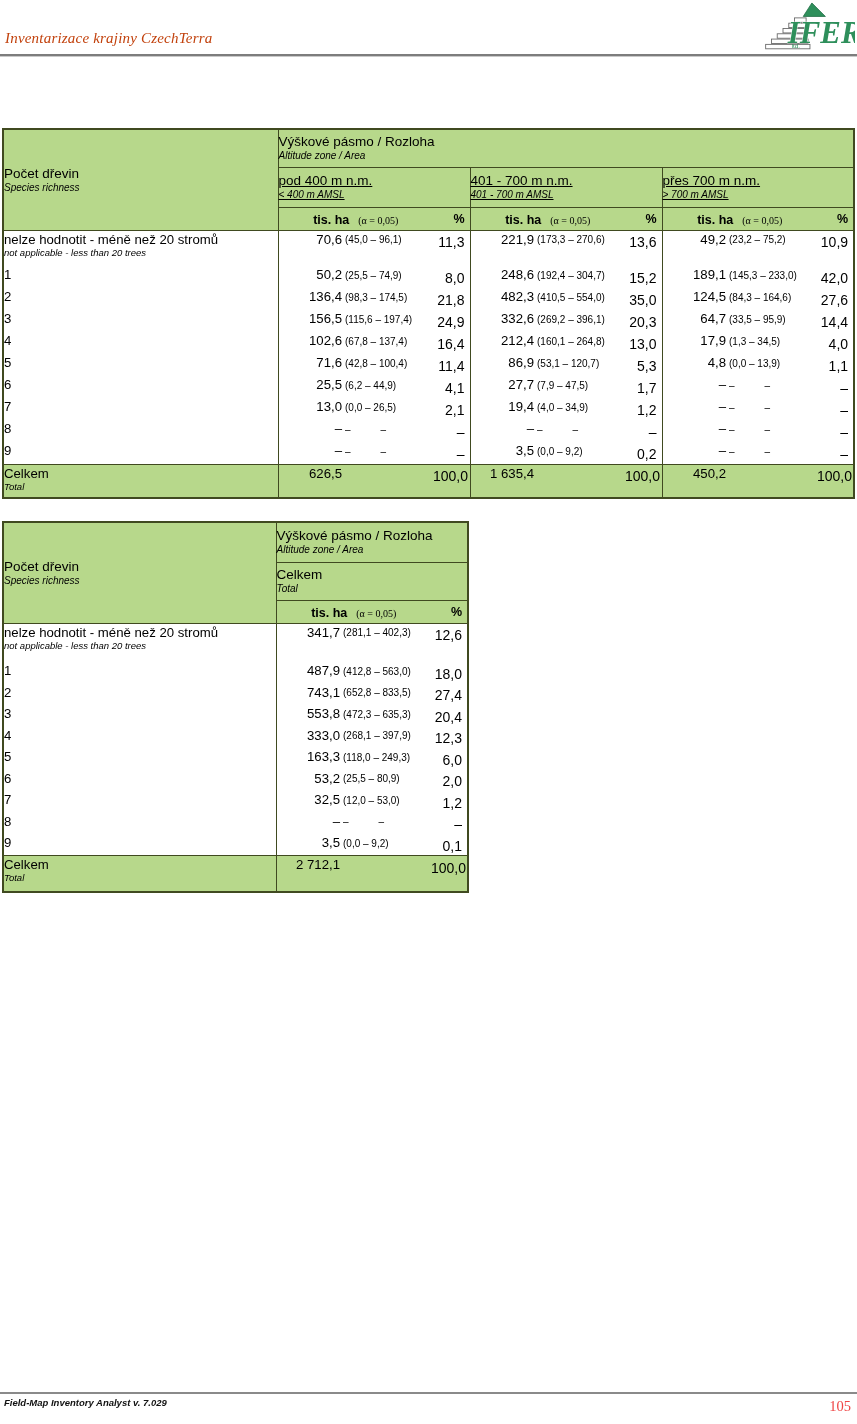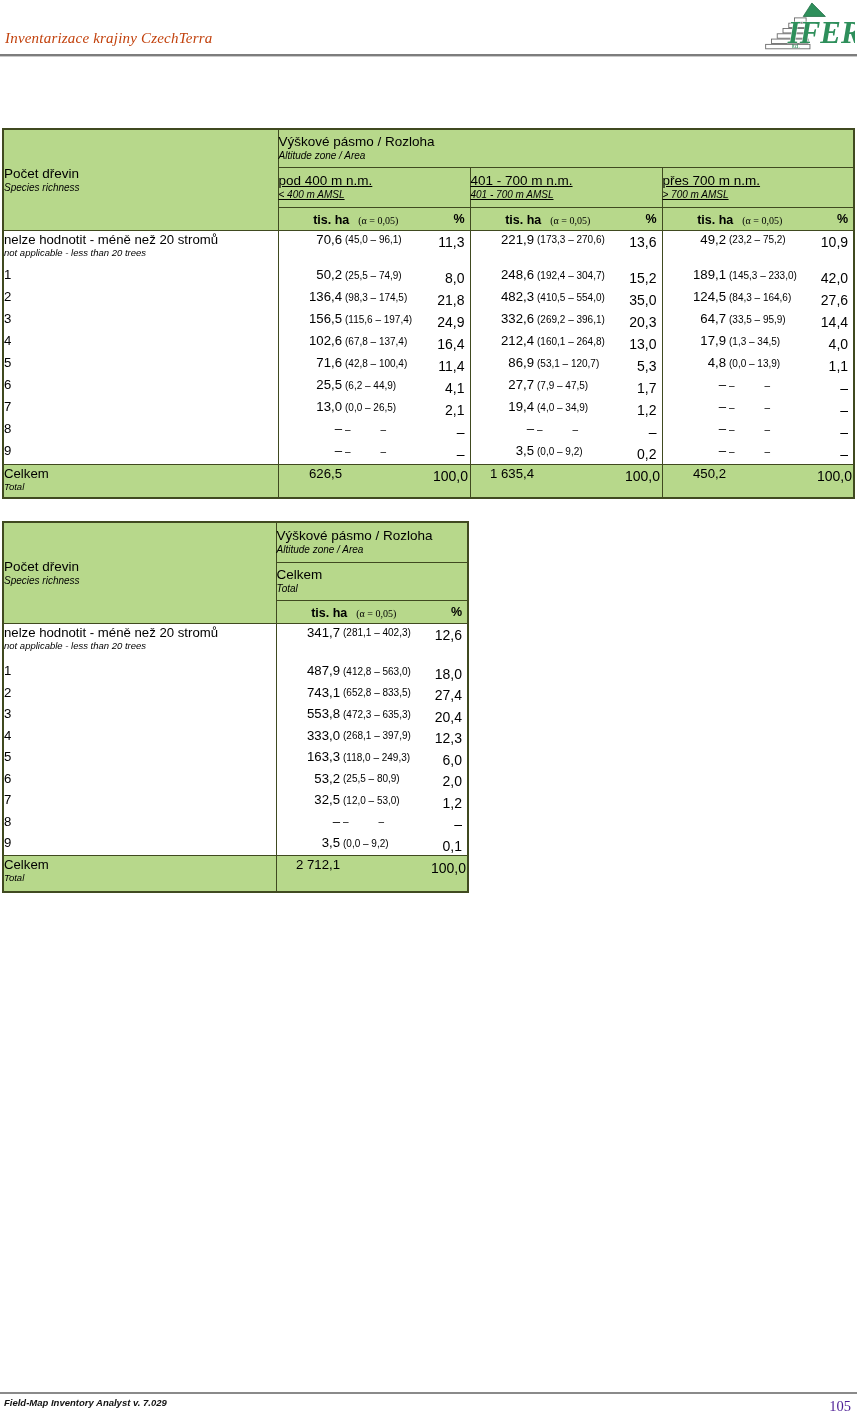--- a/index.html
+++ b/index.html
@@ -77,21 +77,21 @@
   .footer-rule{
     position:absolute;left:0;top:1392px;width:857px;height:2px;
     background:#8a8a8a;
   }
   .footer-left{
     position:absolute;left:4px;top:1397px;
     font-size:9.5px;font-style:italic;font-weight:bold;color:#111;
   }
   .page-number{
     position:absolute;right:6px;top:1398px;
-    font-family:"Liberation Serif",serif;font-size:14.5px;color:#4c1d95;
+    font-family:"Liberation Serif",serif;font-size:14.5px;color:#ef4444;
   }
 </style>
 </head>
 <body>
 
 <div class="page">
 
   <div class="doc-header-title">Inventarizace krajiny CzechTerra</div>
 
   <svg class="logo" viewBox="0 0 92 54">

